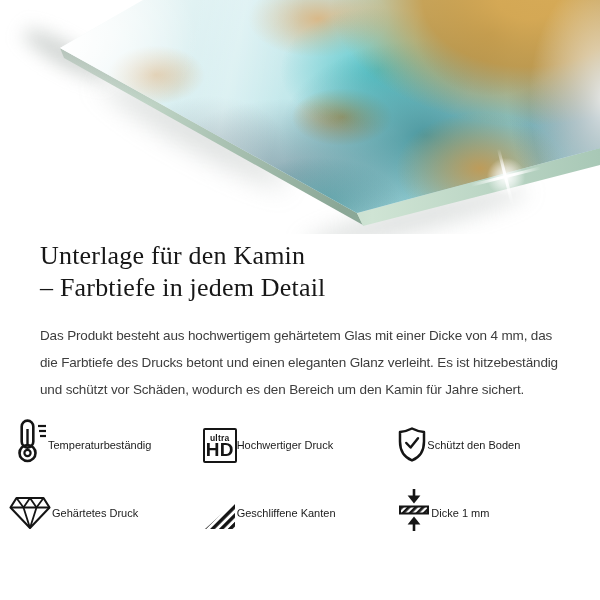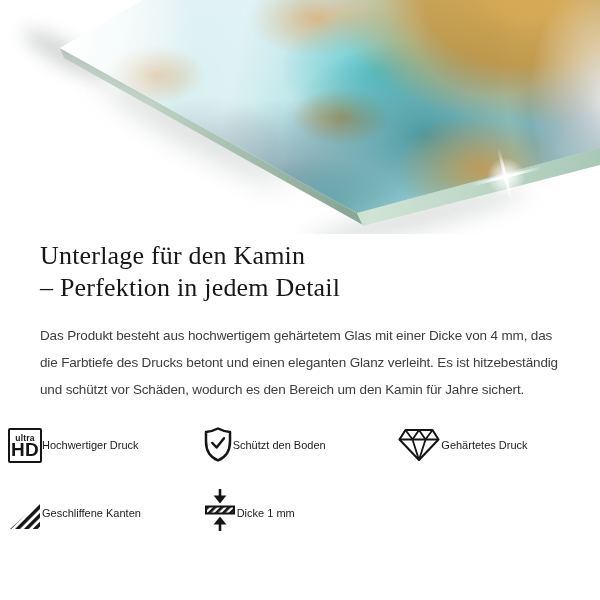--- a/index.html
+++ b/index.html
@@ -112,28 +112,42 @@
       <div class="glow"></div>
       <div class="beam-h"></div>
       <div class="beam-v"></div>
     </div>
   </div>
 
   <div class="content">
 
     <h1 class="title" style="margin:6px 0 0;">
       <div>Unterlage für den Kamin</div>
-      <div>– Perfektion in jedem Detail</div>
+      <div>– Farbtiefe in jedem Detail</div>
     </h1>
 
     <p class="description">Das Produkt besteht aus hochwertigem gehärtetem Glas mit einer Dicke von 4 mm, das die Farbtiefe des Drucks betont und einen eleganten Glanz verleiht. Es ist hitzebeständig und schützt vor Schäden, wodurch es den Bereich um den Kamin für Jahre sichert.</p>
   </div>
 
   <div class="features">
 
+    <div class="feature">
+      <div class="icon-box">
+        <svg width="40" height="44" viewBox="0 0 40 44">
+          <rect class="icon-stroke" x="13.7" y="1.6" width="11.6" height="27" rx="5.8" stroke-width="2.6"></rect>
+          <line class="icon-stroke" x1="19.5" y1="10" x2="19.5" y2="26" stroke-width="2.4"></line>
+          <circle class="icon-stroke" cx="19.5" cy="34" r="8" stroke-width="2.6"></circle>
+          <circle class="icon-stroke" cx="19.5" cy="34" r="3.1" stroke-width="2.2"></circle>
+          <line class="icon-stroke" x1="30" y1="7" x2="38" y2="7" stroke-width="2.2"></line>
+          <line class="icon-stroke" x1="31" y1="12" x2="38" y2="12" stroke-width="2.2"></line>
+          <line class="icon-stroke" x1="32" y1="17" x2="38" y2="17" stroke-width="2.2"></line>
+        </svg>
+      </div>
+      <span class="flabel">Temperaturbeständig</span>
+    </div>
 
     <div class="feature">
       <div class="icon-box">
         <div class="uhd-box">
           <span class="uhd-top">ultra</span>
           <span class="uhd-bottom">HD</span>
         </div>
       </div>
       <span class="flabel">Hochwertiger Druck</span>
     </div>

